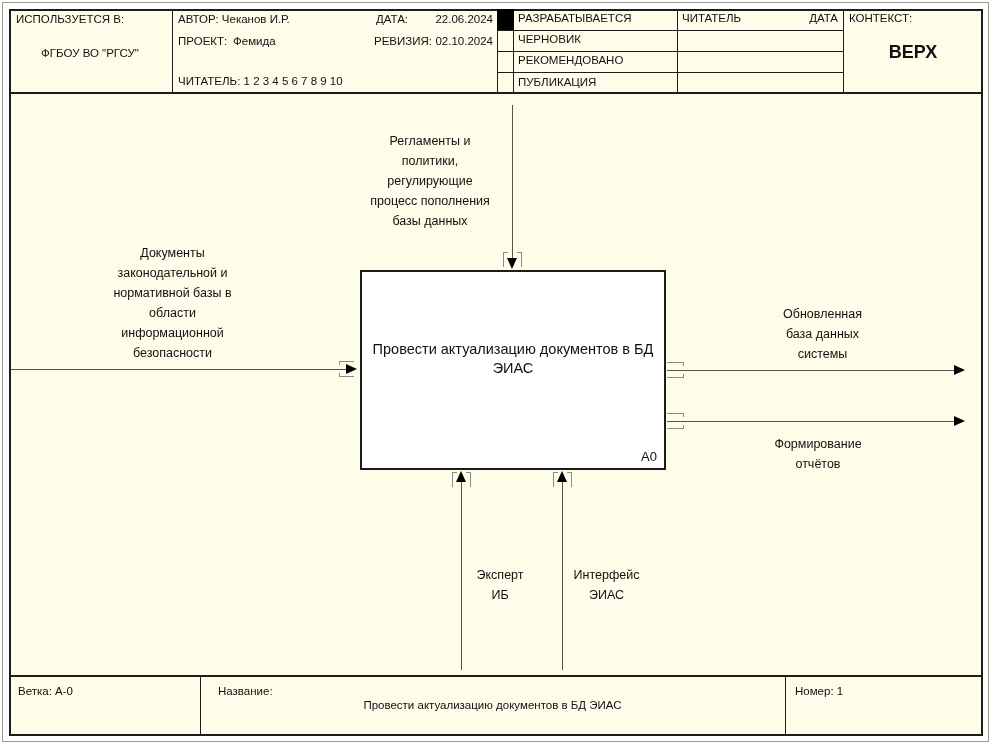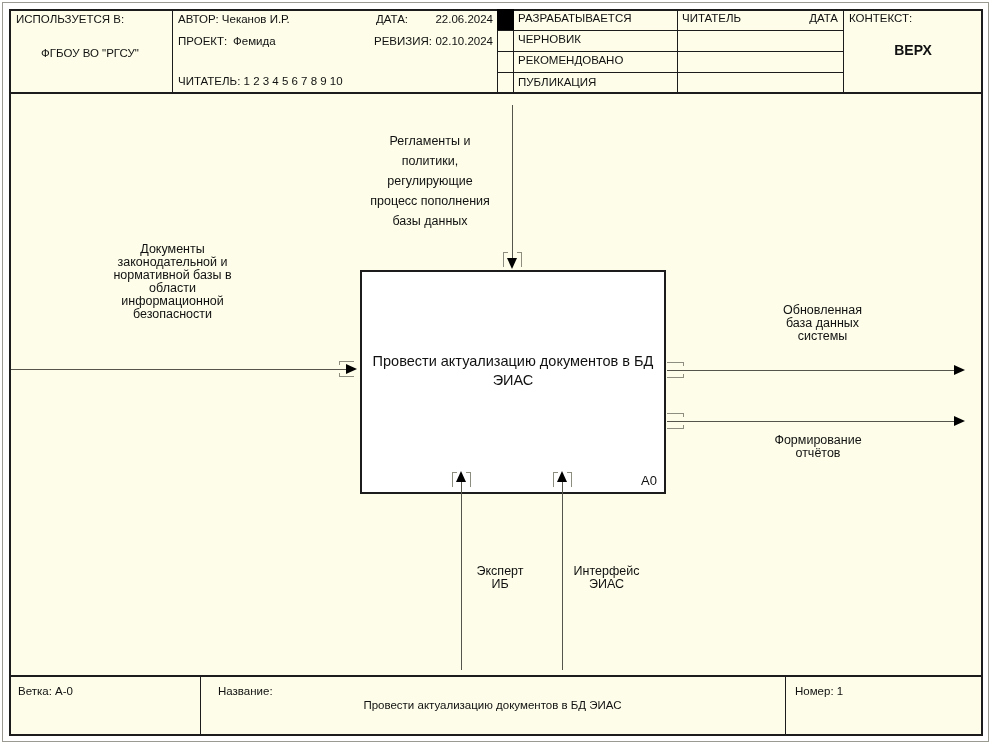--- a/index.html
+++ b/index.html
@@ -8,40 +8,40 @@
     font-family:"Liberation Sans", sans-serif;color:#111;overflow:hidden;
     -webkit-font-smoothing:antialiased;
   }
   .abs{position:absolute;box-sizing:border-box;}
   .outer-frame{left:2px;top:2px;width:987px;height:740px;border:1px solid #9a9a92;}
   .sheet{left:9px;top:9px;width:974px;height:727px;border:2px solid #1c1c1c;background:#FDFDE9;}
   .hline{background:#1c1c1c;height:2px;}
   .thinline{background:#1c1c1c;}
   .aline{background:#55554B;}
   .t{font-size:11.5px;line-height:14px;white-space:nowrap;}
-  .lbl{font-size:12.5px;line-height:13px;text-align:center;white-space:pre-line;}
+  .lbl{font-size:12.5px;line-height:20px;text-align:center;white-space:pre-line;}
   .flexrow{display:flex;justify-content:space-between;}
   .blacksq{background:#000;}
   .activity-box{
-    left:360px;top:270px;width:306px;height:224px;border:2px solid #1c1c1c;background:#FFFFFF;
+    left:360px;top:270px;width:306px;height:200px;border:2px solid #1c1c1c;background:#FFFFFF;
     display:flex;align-items:center;justify-content:center;
   }
   .activity-title{
     font-size:14.5px;line-height:19px;text-align:center;white-space:pre-line;
     margin-top:-22px;width:290px;
   }
   .activity-code{position:absolute;right:7px;bottom:4px;font-size:13px;}
   
   .ah{width:0;height:0;}
   .ah-right{border-top:5px solid transparent;border-bottom:5px solid transparent;border-left:11px solid #000;}
   .ah-down{border-left:5px solid transparent;border-right:5px solid transparent;border-top:11px solid #000;}
   .ah-up{border-left:5px solid transparent;border-right:5px solid transparent;border-bottom:11px solid #000;}
   
   .bk{border:0 solid #8d8d80;}
-  .ctx-value{font-weight:bold;font-size:14px;text-align:center;}
+  .ctx-value{font-weight:bold;font-size:18px;text-align:center;}
 </style>
 </head>
 <body>
 
 <div class="abs outer-frame"></div>
 <div class="abs sheet"></div>
 
 <div class="abs hline" style="left:9px;top:92px;width:974px;"></div>
 <div class="abs thinline" style="left:172px;top:9px;width:1px;height:83px;"></div>
 <div class="abs thinline" style="left:497px;top:9px;width:1px;height:83px;"></div>

